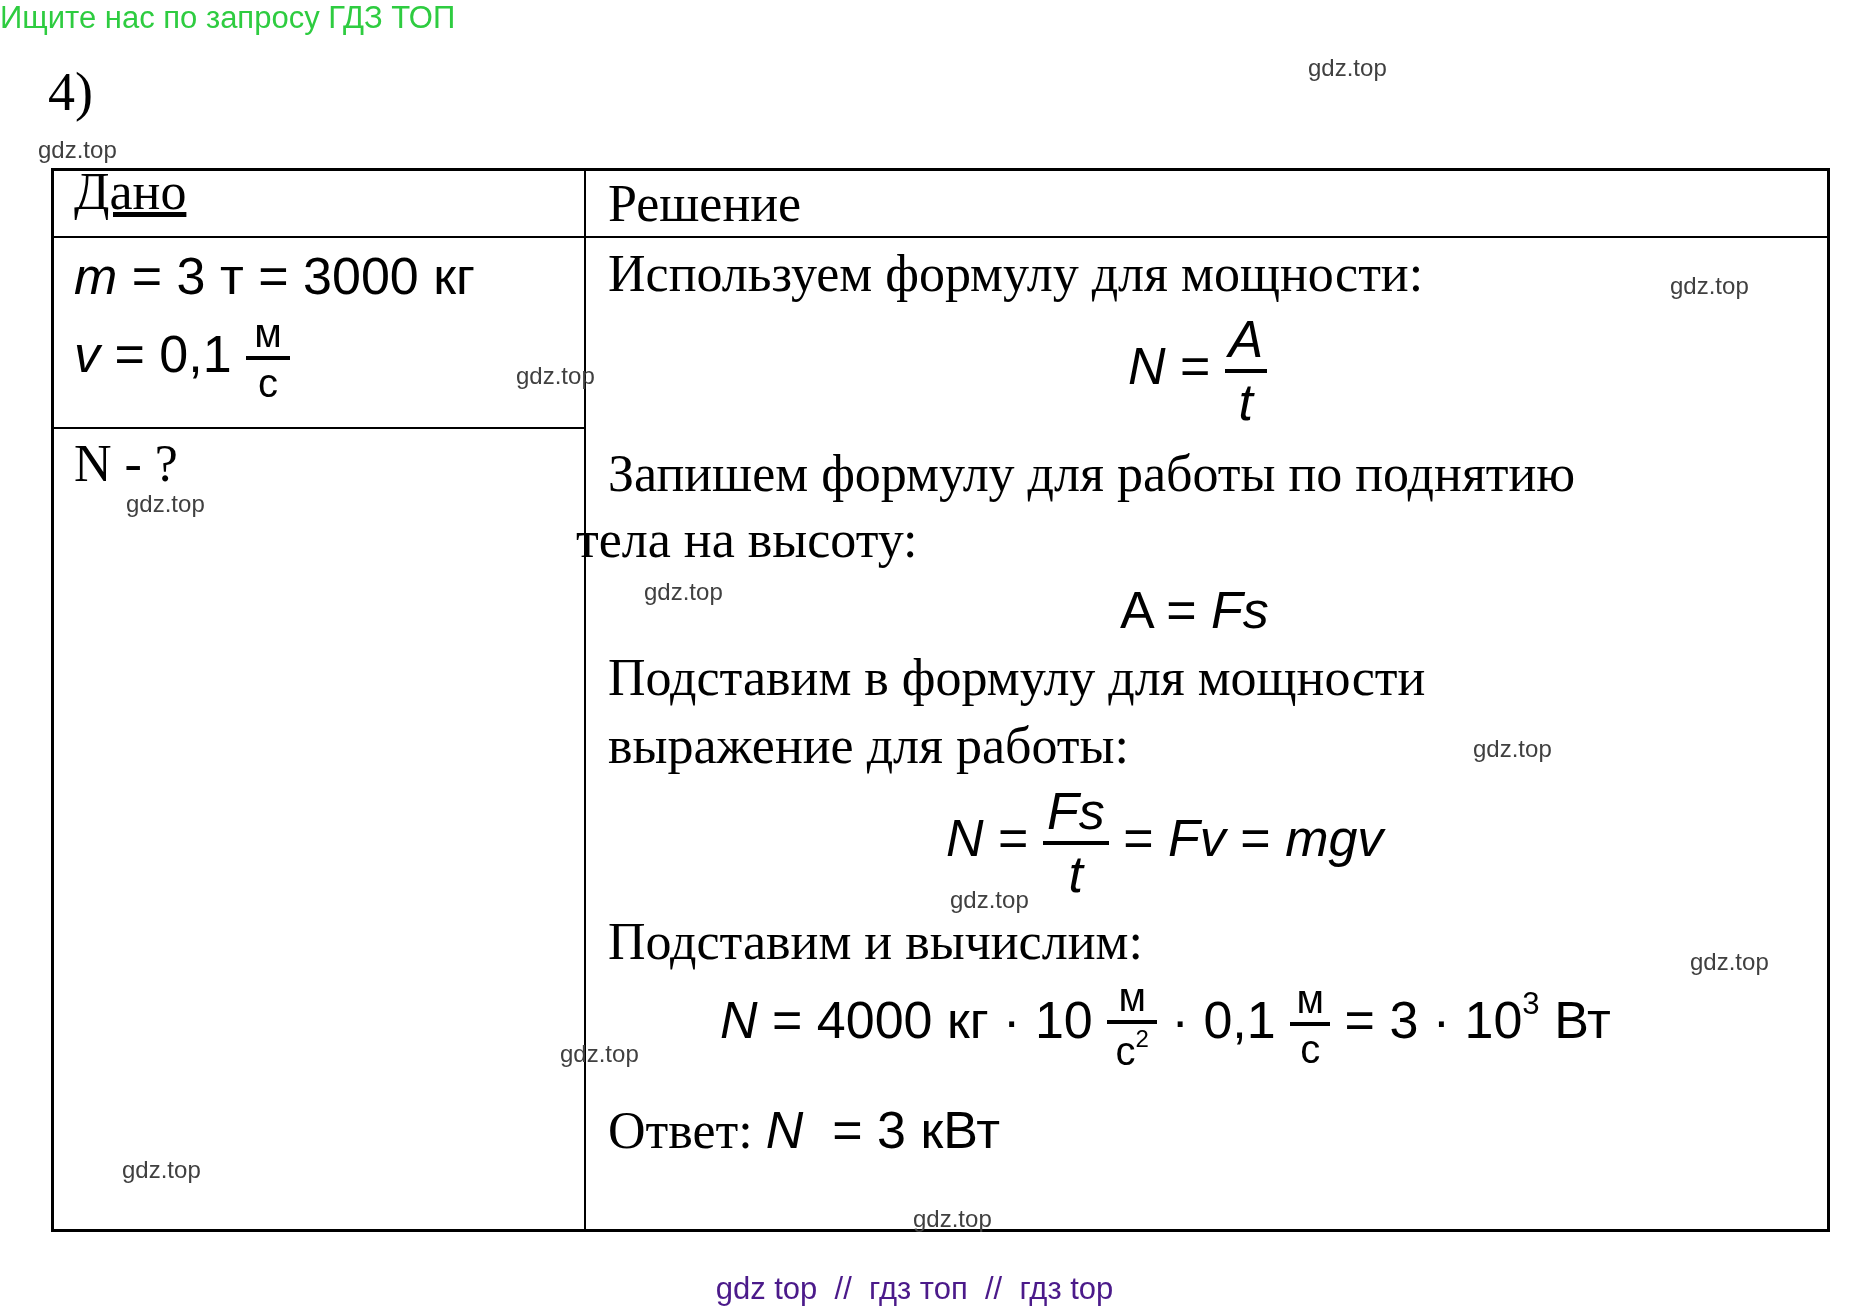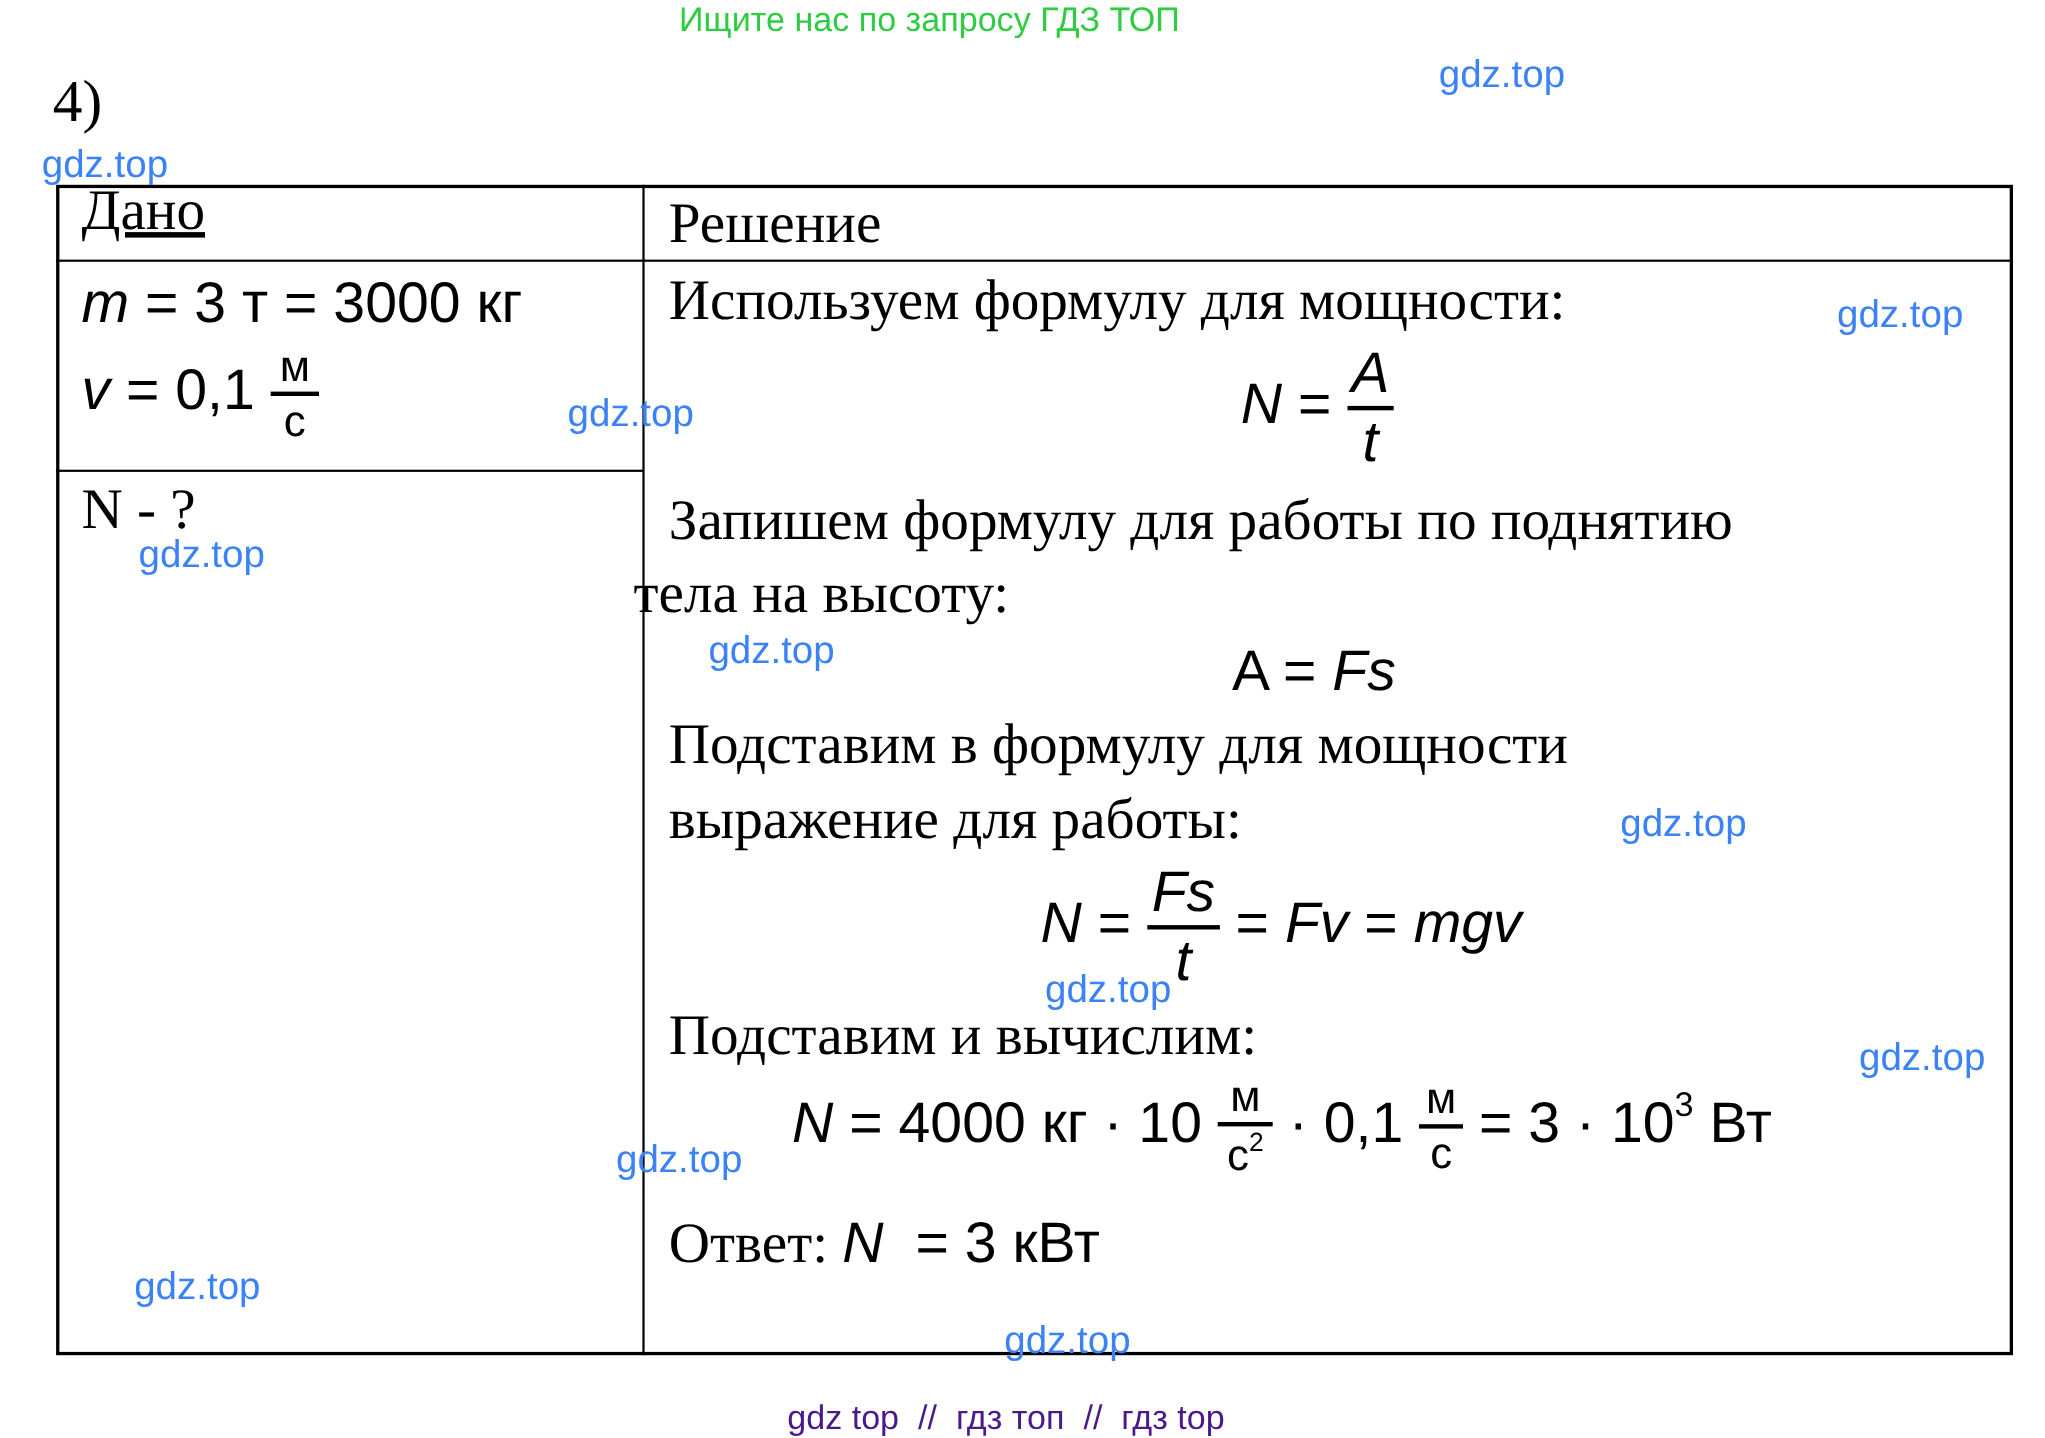--- a/index.html
+++ b/index.html
@@ -1,21 +1,21 @@
 <!DOCTYPE html>
 <html><head>
 <meta charset="utf-8">
 <style>
   html, body { margin:0; padding:0; background:#ffffff; }
   body { width:1859px; height:1307px; position:relative; overflow:hidden; font-family:"Liberation Serif", serif; color:#000; }
   .abs { position:absolute; }
-  .banner { font-family:"Liberation Sans", sans-serif; font-size:31px; color:#2ecc40; left:0; width:1690px; text-align:center; top:0px; line-height:36px; }
+  .banner { font-family:"Liberation Sans", sans-serif; font-size:31px; color:#2ecc40; left:0; width:1690px; text-align:left; top:0px; line-height:36px; }
   .footer { font-family:"Liberation Sans", sans-serif; font-size:31px; color:#4b1a8a; left:0; width:1829px; text-align:center; top:1270px; line-height:38px; white-space:pre; }
   .task-num { font-size:54px; left:48px; top:62px; line-height:60px; }
-  .wm { font-family:"Liberation Sans", sans-serif; font-size:35px; color:#3b82f6; line-height:32px; white-space:nowrap; }
+  .wm { font-family:"Liberation Sans", sans-serif; font-size:24px; color:#404040; line-height:32px; white-space:nowrap; }
 
   .tbl { left:51px; top:168px; width:1779px; height:1064px; border:3px solid #000; box-sizing:border-box; }
   .vline { left:584px; top:168px; width:2px; height:1064px; background:#000; }
   .hline-head { left:51px; top:236px; width:1779px; height:2px; background:#000; }
   .hline-given { left:51px; top:427px; width:534px; height:2px; background:#000; }
 
   .cell-text { font-size:52px; line-height:60px; white-space:nowrap; }
   .math { font-family:Liberation Sans, sans-serif; }
   .mi { font-style:italic; }
   .frac { display:inline-block; vertical-align:middle; text-align:center; position:relative; }

